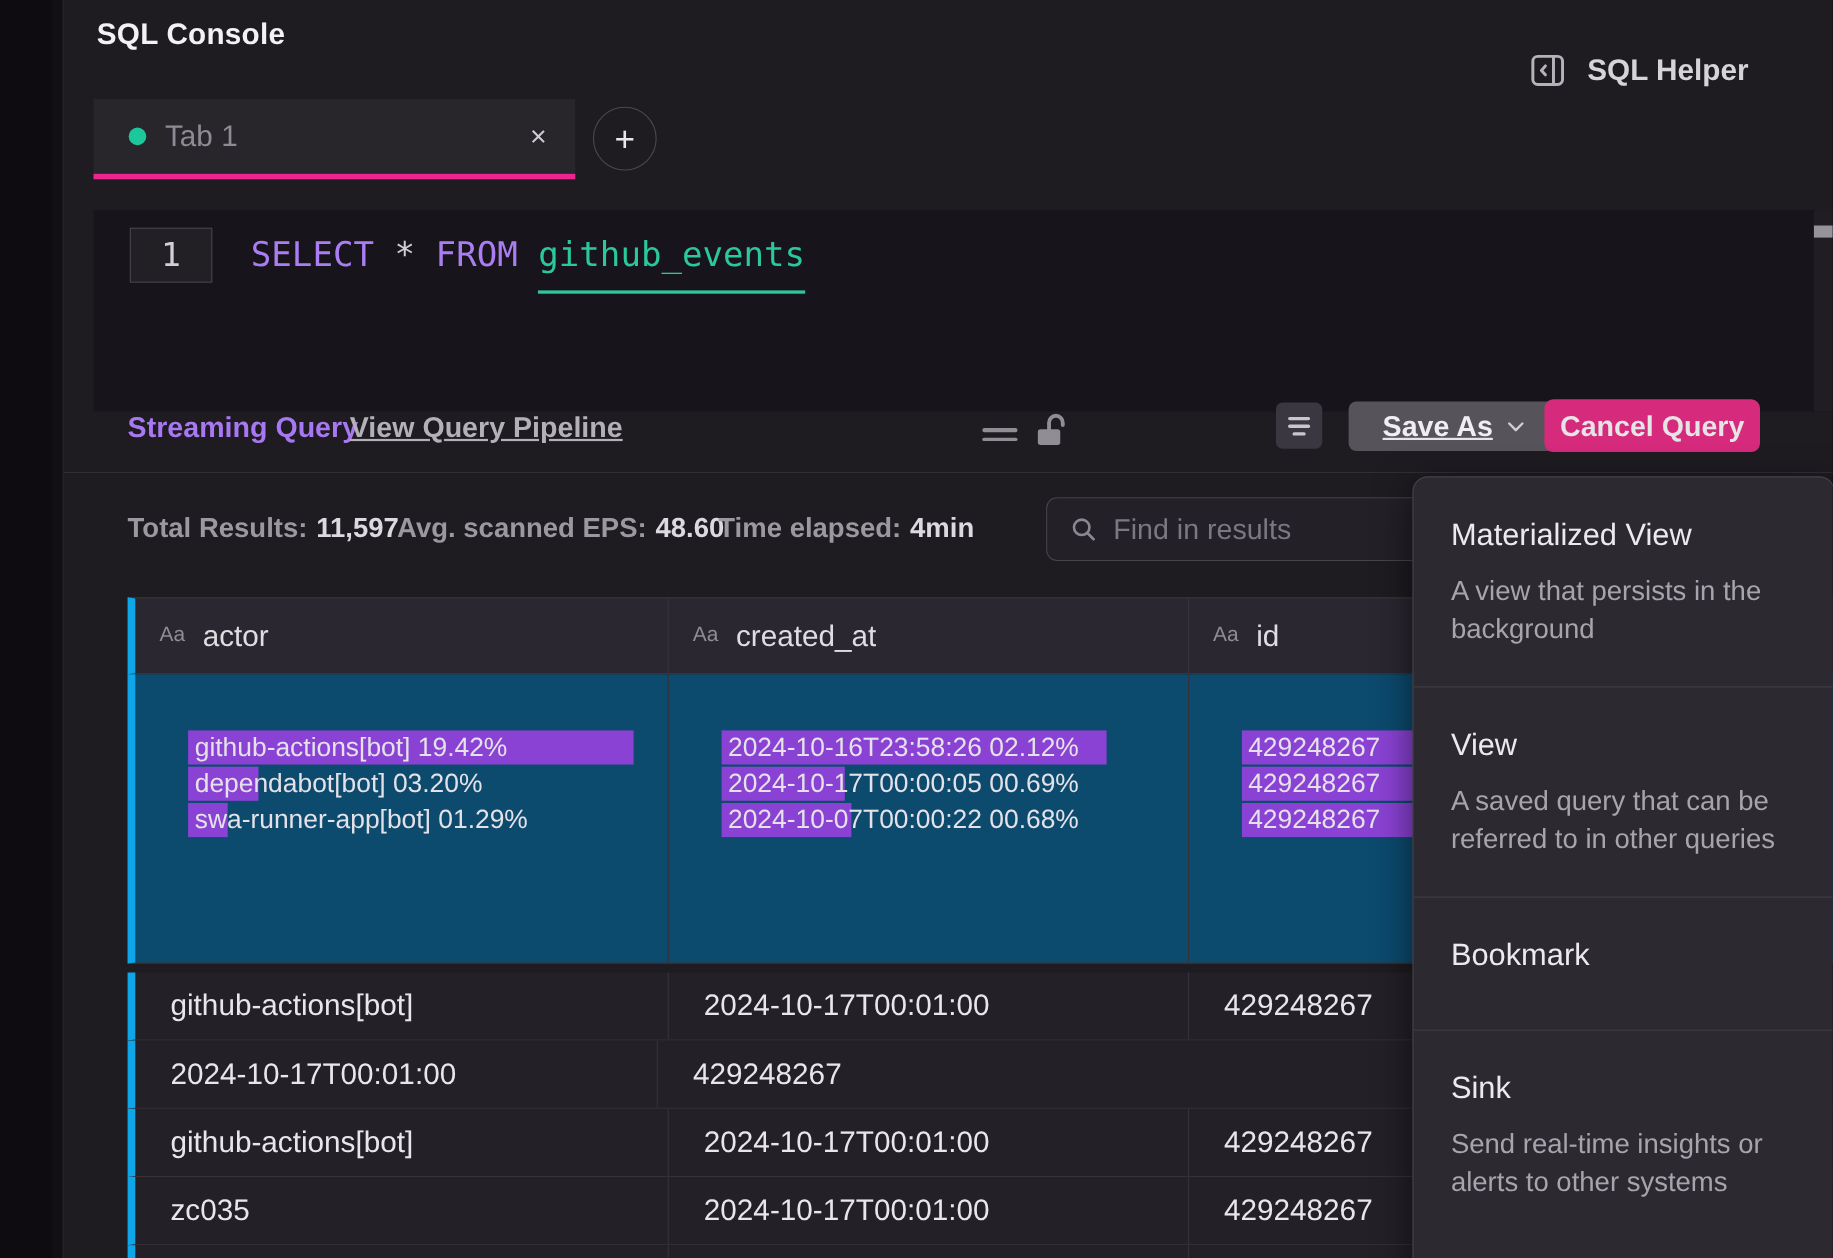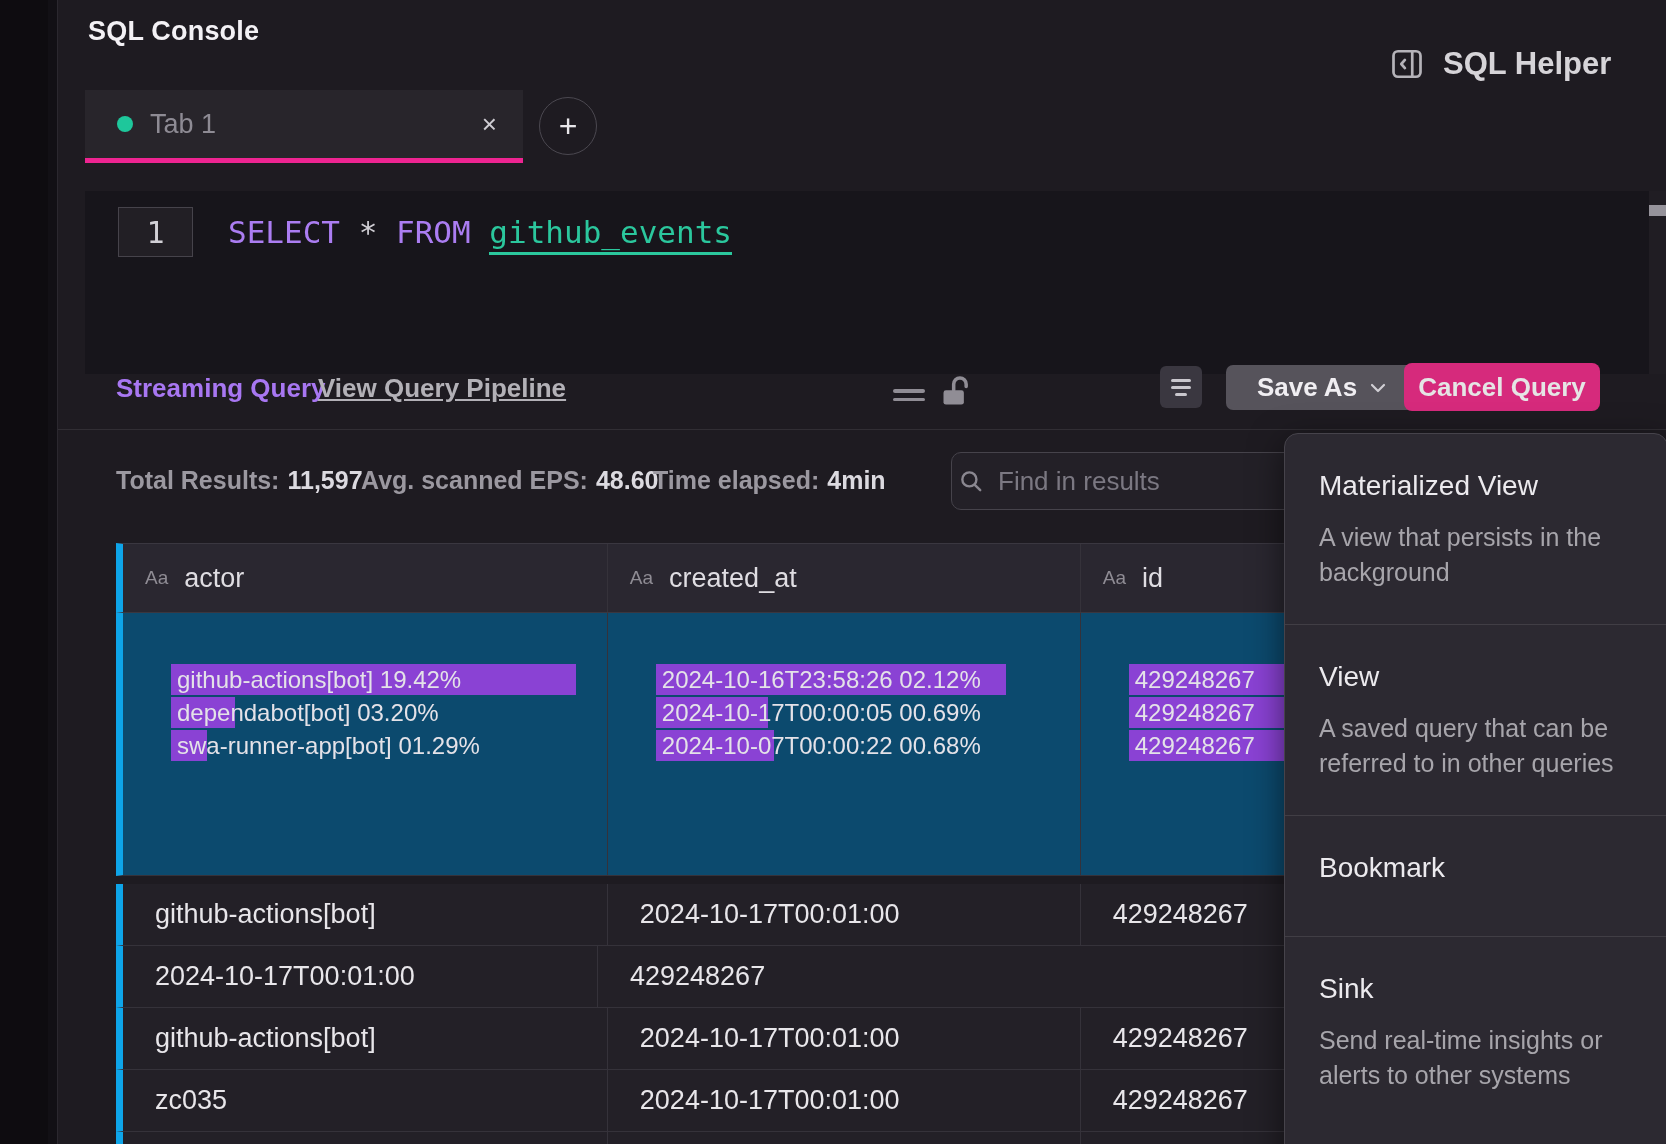--- a/index.html
+++ b/index.html
@@ -7,68 +7,68 @@
   .page {
     position:relative; width:1666px; height:1144px;
     background:#1e1b21; overflow:hidden;
     font-family:"Liberation Sans", sans-serif; color:#e6e4e8;margin-left:48px;
   }
   .left-strip { position:absolute; left:0; top:0; width:10px; height:1144px; background:#121015; border-right:1px solid #2b282f; }
 
   .page-title { position:absolute; left:40px; top:16px; font-size:27px; font-weight:700; color:#f3f1f5; letter-spacing:.2px; }
 
   .sql-helper { position:absolute; left:1341px; top:44px; display:flex; align-items:center; gap:18px; height:40px; cursor:pointer; }
-  .sql-helper .label { font-size:31px; font-weight:600; color:#d6d4d8; }
+  .sql-helper .label { font-size:27px; font-weight:600; color:#d6d4d8; }
 
   
   .tab { position:absolute; left:37px; top:90px; width:438px; height:68px; background:#28252b; display:flex; align-items:center; cursor:pointer; }
   .tab-dot { width:16px; height:16px; border-radius:50%; background:#1ec79b; margin-left:32px; }
   .tab-label { margin-left:17px; font-size:27px; color:#8e8b94; }
   .tab-close { margin-left:auto; margin-right:26px; font-size:26px; color:#cfcdd3; line-height:1; }
   .tab-underline { position:absolute; left:37px; top:158px; width:438px; height:5px; background:#ee2491; }
   .add-tab { position:absolute; left:491px; top:97px; width:58px; height:58px; border:1.5px solid #4b4850; border-radius:50%;
              display:flex; align-items:center; justify-content:center; font-size:32px; font-weight:300; color:#e8e6ea; cursor:pointer; }
 
   
   .editor { position:absolute; left:37px; top:191px; width:1592px; height:183px; background:#17151b; font-family:"DejaVu Sans Mono", monospace; }
   .linebox { position:absolute; left:33px; top:16px; width:75px; height:50px; background:#221f25; border:1px solid #46434b;
              display:flex; align-items:center; justify-content:center; font-size:30px; color:#d2d0d6; }
   .codeline { position:absolute; left:143px; top:16px; height:50px; line-height:50px; font-size:31px; white-space:pre; }
   .kw { color:#ab7df2; }
   .star { color:#d0ced4; }
-  .tbl-ref { color:#2bc79d; border-bottom:3px solid #2bc79d; padding-bottom:2px; }
+  .tbl-ref { color:#2bc79d; border-bottom:3px solid #2bc79d; padding-bottom:14px; }
   .scroll-track { position:absolute; left:1564px; top:0; width:27px; height:183px; background:#201d23; }
   .scroll-thumb { position:absolute; left:1564px; top:14px; width:27px; height:11px; background:#96939b; cursor:pointer; }
 
   
   .lnk-streaming { position:absolute; left:68px; top:373px; font-size:26px; font-weight:600; color:#a877f2; cursor:pointer; }
   .lnk-pipeline { position:absolute; left:270px; top:373px; font-size:26px; font-weight:700; color:#b3b1b7; text-decoration:underline; cursor:pointer; }
   .ic-equals { position:absolute; left:845px; top:389px; width:32px; height:14px; cursor:pointer; }
   .ic-equals i { display:block; height:3.5px; background:#908d95; border-radius:2px; margin-bottom:5px; }
   .ic-lock { position:absolute; left:886px; top:372px; cursor:pointer; }
   .btn-format { position:absolute; left:1112px; top:366px; width:42px; height:42px; background:#3a3740; border-radius:6px;
                 display:flex; flex-direction:column; align-items:center; justify-content:center; gap:4px; cursor:pointer; }
   .btn-format i { display:block; height:3px; background:#c9c7cd; border-radius:2px; }
   .btn-format i:nth-child(1){width:20px;} .btn-format i:nth-child(2){width:20px;} .btn-format i:nth-child(3){width:12px; align-self:center;}
   .btn-saveas { position:absolute; left:1178px; top:365px; width:191px; height:45px; background:#56535b; border-radius:7px;
-                display:flex; align-items:center; justify-content:center; gap:13px; cursor:pointer; }
+                display:flex; align-items:center; justify-content:center; gap:13px; cursor:pointer;text-decoration:underline; }
   .btn-saveas .label { font-size:26px; font-weight:600; color:#f0eef2; }
   .btn-cancel { position:absolute; left:1356px; top:363px; width:196px; height:48px; background:#d62a7c; border-radius:8px;
                 display:flex; align-items:center; justify-content:center; cursor:pointer; }
   .btn-cancel .label { font-size:26px; font-weight:700; color:#e5e5e5; }
 
   .hdivider { position:absolute; left:10px; top:429px; width:1656px; height:1px; background:#312e34; }
 
   
   .stat { position:absolute; top:466px; font-size:25px; font-weight:600; color:#9b98a0; white-space:nowrap; }
   .stat b { color:#dcdae0; font-weight:700; margin-left:8px; }
   .stat.s1 { left:68px; } .stat.s2 { left:313px; } .stat.s3 { left:605px; }
 
   .searchbox { position:absolute; left:903px; top:452px; width:349px; height:58px; background:#232027; border:1.5px solid #46434b;
-               border-radius:10px; display:flex; align-items:center; padding:0 6px; gap:14px; }
+               border-radius:10px; display:flex; align-items:center; padding:0 20px; gap:14px; }
   .searchbox input { flex:1; background:transparent; border:none; outline:none; font-size:26px; color:#d6d4d8; font-family:"Liberation Sans",sans-serif; }
   .searchbox input::placeholder { color:#7b7882; }
 
   .clipped-frag { position:absolute; left:1619px; top:462px; width:47px; overflow:hidden; font-size:27px; font-weight:700; color:#d4d2d8; white-space:nowrap; }
 
   
   .rtable { position:absolute; left:68px; top:543px; width:1561px; }
   .trow { display:flex; border-left:7px solid #0ea5e9; }
   .tcell { border-right:1px solid #35323a; overflow:hidden; position:relative; }
   .c1 { width:487px; } .c2 { width:475px; } .c3 { width:599px; }

